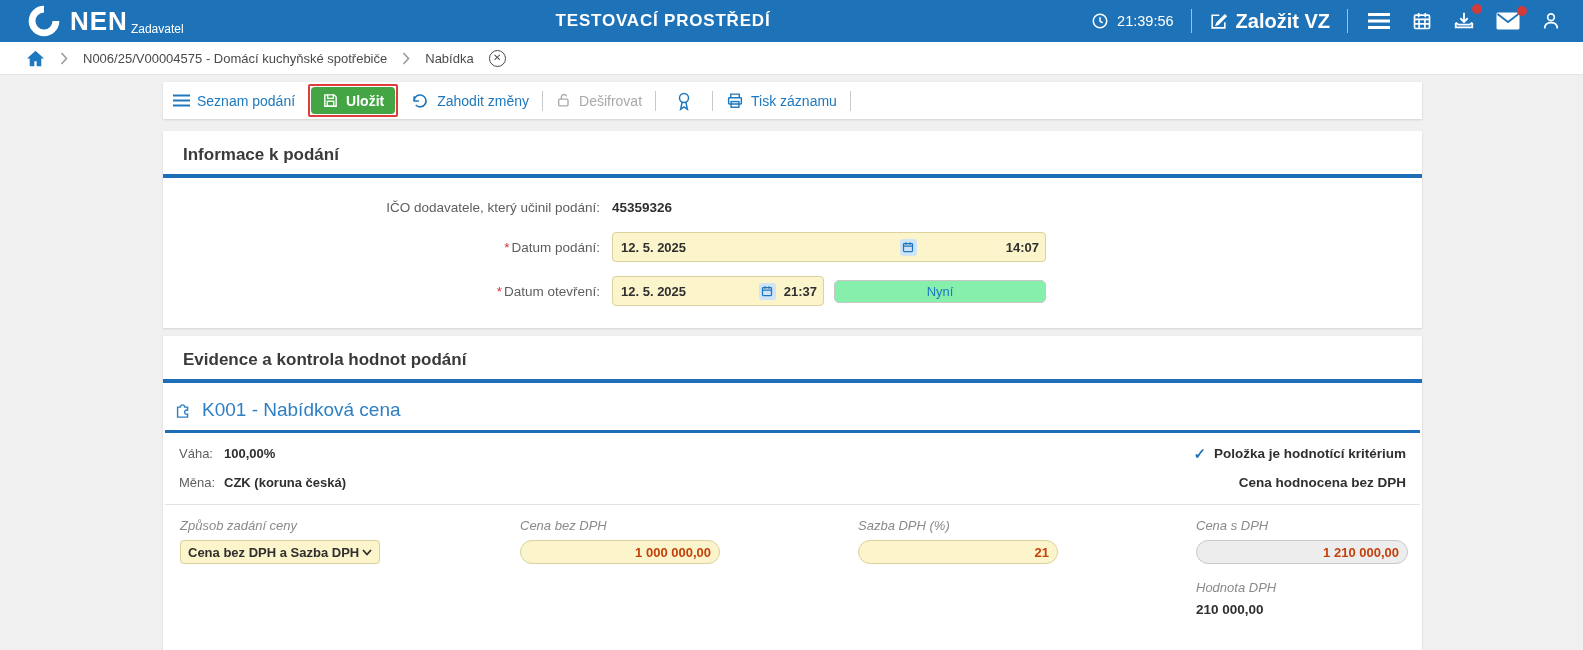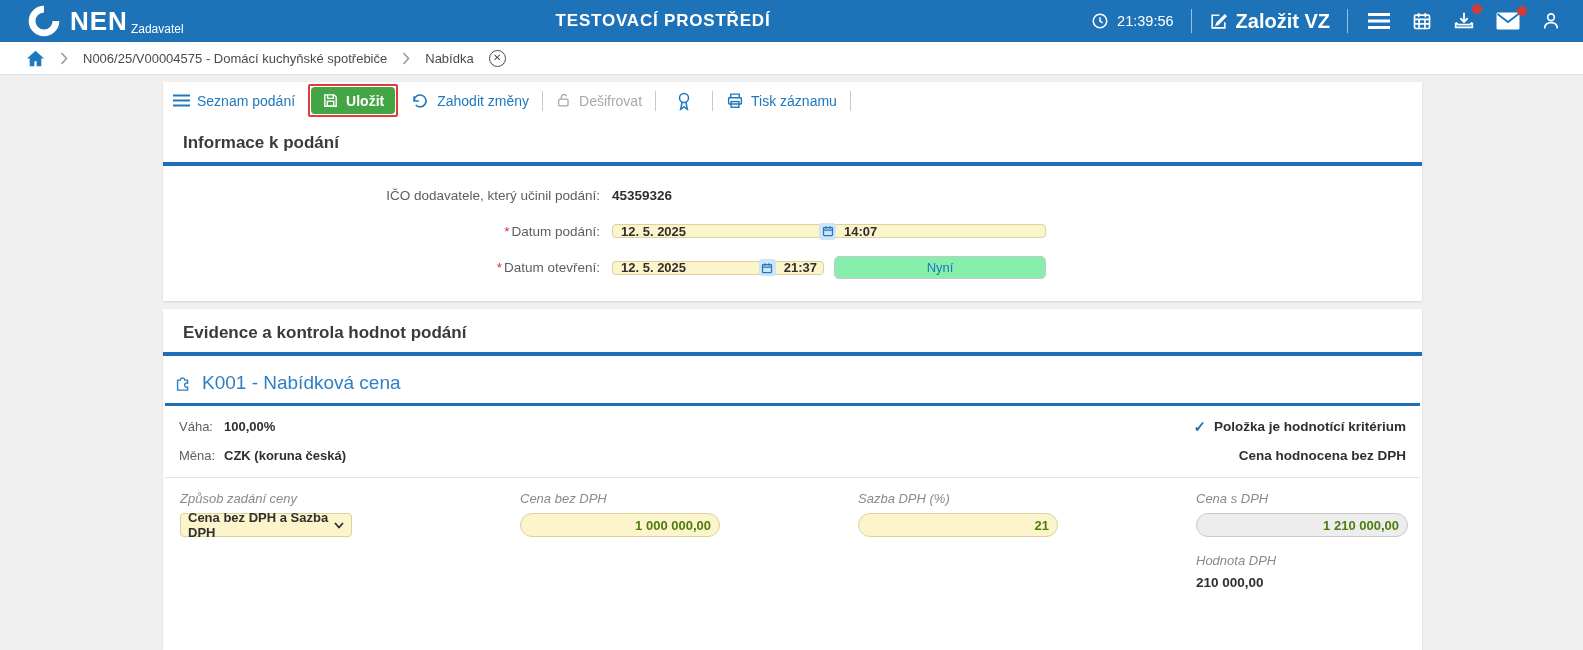--- a/index.html
+++ b/index.html
@@ -51,30 +51,30 @@
   .save-btn {
     background:#43A543; color:#fff; border:none; border-radius:4px;
     height:27px; padding:0 11px; font-size:14px; font-weight:bold;
     display:flex; align-items:center; gap:7px; cursor:pointer;
     font-family:"Liberation Sans", sans-serif;
   }
   .card-title {
     margin:0; padding:14px 20px 9px; font-size:17px; font-weight:bold; color:#3A3A3A;
     border-bottom:4px solid #1E6FB7;
   }
-  .info-card { padding-bottom:22px; }
+  .info-card { margin-top:12px; padding-bottom:22px; }
   .form { padding-top:18px; display:flex; flex-direction:column; gap:14px; }
   .form-row { display:flex; align-items:center; min-height:22px; }
   .form-label { width:437px; text-align:right; font-size:13.5px; color:#5E5E5E; flex-shrink:0; }
   .req { color:#D32F2F; margin-right:2px; font-size:13.5px; }
   .form-value { margin-left:12px; font-size:13.5px; font-weight:bold; color:#2F2F2F; }
   .date-field {
     margin-left:12px; display:flex; align-items:center;
     background:#FCF4CA; border:1px solid #DBD29E; border-radius:4px;
-    height:14px; padding:0 6px 0 8px;
+    height:30px; padding:0 6px 0 8px;justify-content:space-between;
   }
   .date-field.wide { width:434px; }
   .date-field.narrow { width:212px; }
   .d-date { font-size:13px; font-weight:bold; color:#2F2F2F; }
   .wide .d-date { width:198px; }
   .narrow .d-date { flex:1; }
   .cal-chip {
     width:17px; height:17px; background:#CFE4F6; border-radius:3px;
     display:flex; align-items:center; justify-content:center; cursor:pointer; flex-shrink:0;
   }
@@ -95,27 +95,27 @@
   .k001-rows { padding:13px 16px 0; }
   .kv-row { display:flex; align-items:flex-start; margin-bottom:14px; font-size:13px; }
   .kv-label { color:#5E5E5E; width:45px; }
   .kv-value { font-weight:bold; color:#2F2F2F; }
   .kv-right { margin-left:auto; font-weight:bold; color:#2F2F2F; font-size:13.5px; display:flex; align-items:center; gap:8px; }
   .check { color:#1E73B8; font-weight:bold; font-size:15px; line-height:1; }
   .k001-sep { border-top:1px solid #E3E3E3; margin:2px 2px 0; }
   .price-grid { display:grid; grid-template-columns:340px 338px 338px auto; padding:13px 0 0 17px; }
   .field-label { font-size:13px; color:#8A8A8A; margin-bottom:7px;font-style:italic; }
   .select-box {
-    width:172px; height:24px; background:#FCF4CA; border:1px solid #DBD29E; border-radius:4px;
+    width:200px; height:24px; background:#FCF4CA; border:1px solid #DBD29E; border-radius:4px;
     display:flex; align-items:center; justify-content:space-between; padding:0 7px;
     font-size:13px; font-weight:bold; cursor:pointer;
   }
   .num-input {
     width:200px; height:24px; background:#FCF4CA; border:1px solid #DBD29E; border-radius:12px;
-    text-align:right; font-weight:bold; font-size:13px; padding:0 8px; color:#4d7c0f;
+    text-align:right; font-weight:bold; font-size:13px; padding:0 8px; color:#c2410c;
     font-family:"Liberation Sans", sans-serif;
   }
   .num-input.readonly { background:#EDEDED; border-color:#C9C9C9; width:212px; }
   .hodnota { margin-top:16px; }
   .hodnota-value { font-size:13.5px; font-weight:bold; margin-top:7px; }
   svg { display:block; }
 </style>
 </head>
 <body>
 

